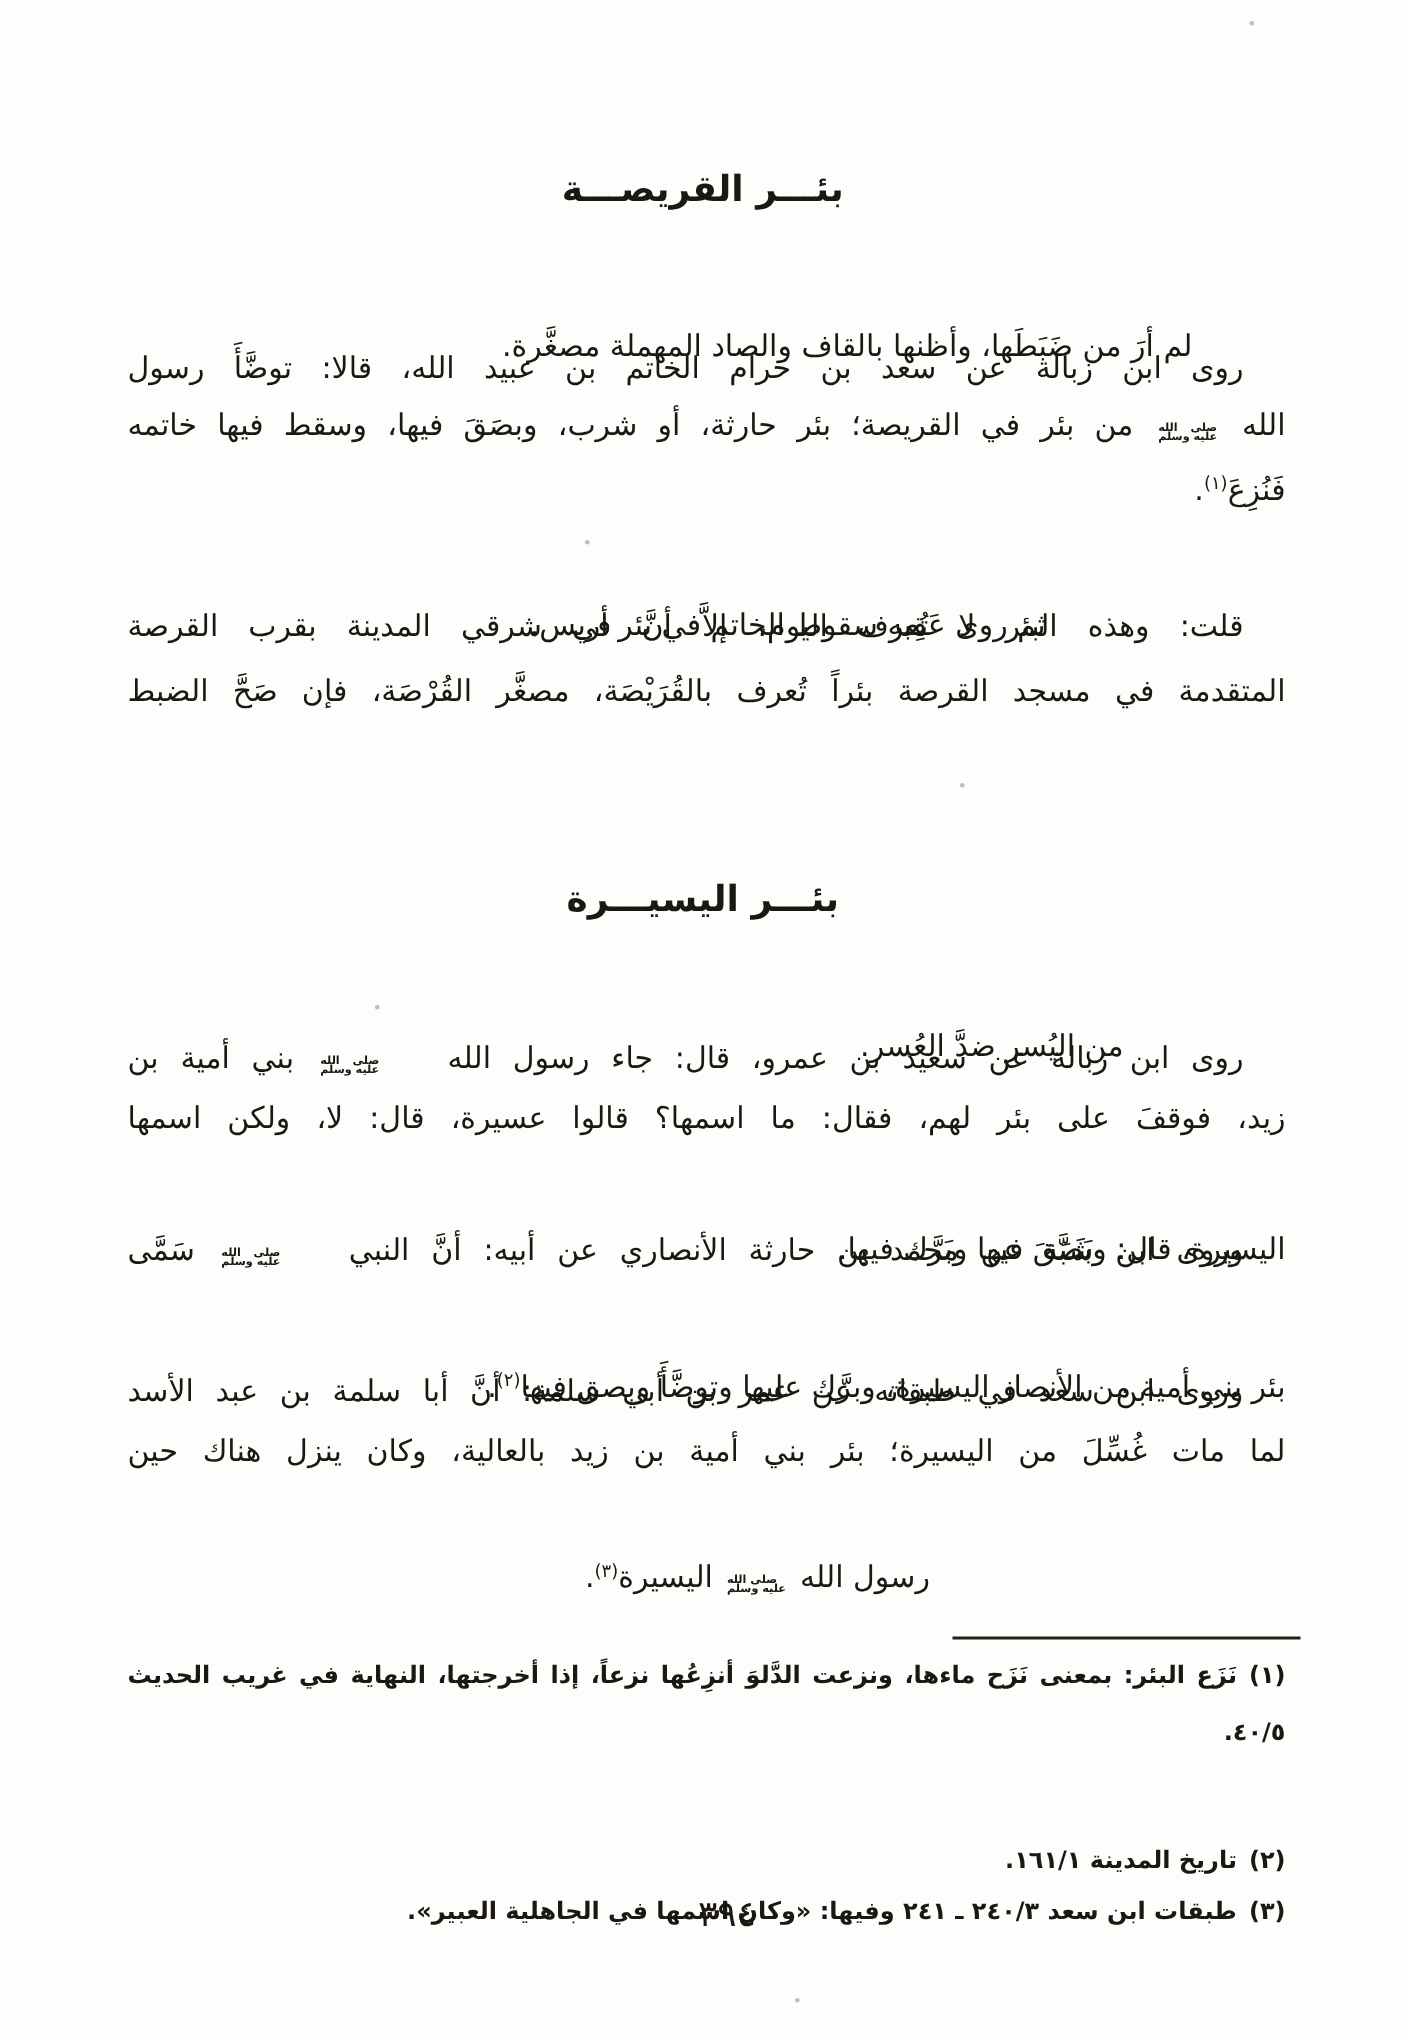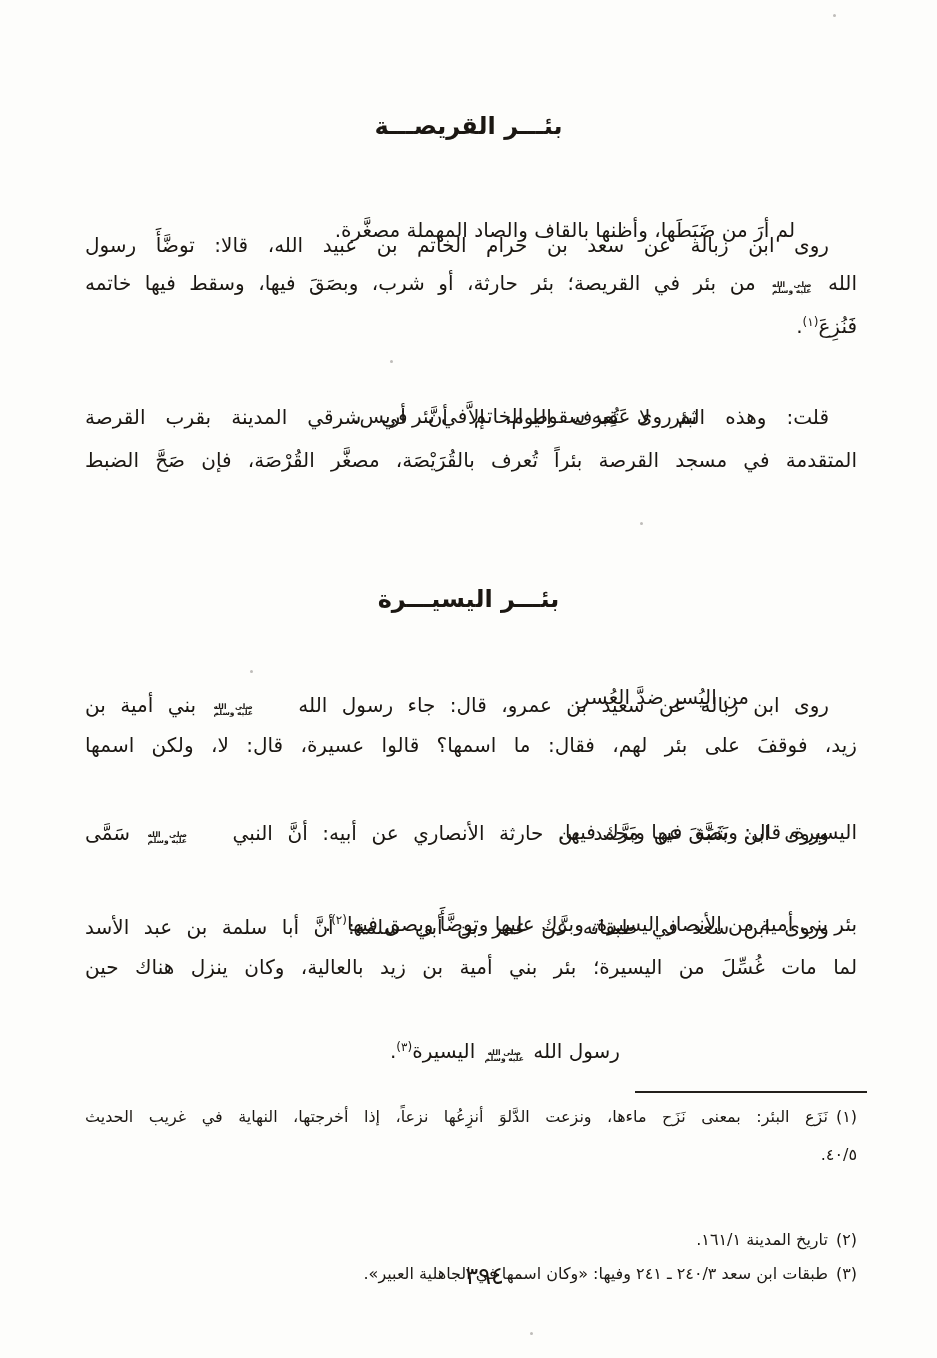--- a/index.html
+++ b/index.html
@@ -10,25 +10,25 @@
     direction:rtl;
   }
   .page{position:absolute;inset:0;}
   .ln{position:absolute;left:85px;right:80px;font-size:20px;line-height:34px;}
   .j{text-align:justify;text-align-last:justify;}
   .r{text-align:right;margin-top:47px;}
   .l{text-align:right;}
   .c{text-align:center;}
   .sec-title{position:absolute;left:0;right:0;text-align:center;
     font-size:24px;font-weight:bold;letter-spacing:.5px;}
-  .fn{font-size:16px;line-height:30px;font-weight:normal;}
+  .fn{font-size:16px;line-height:30px;font-weight:bold;}
   .fn-marker{margin-left:8px;}
   .ref{font-size:12px;vertical-align:7px;font-weight:normal;}
   .saw{display:inline-block;font-size:7.5px;line-height:6.5px;font-weight:bold;
-    text-align:center;vertical-align:-3px;margin:0 3px;}
+    text-align:left;vertical-align:-3px;margin:0 3px;}
   .saw span{display:block;}
   .divider{position:absolute;top:1091px;right:70px;width:232px;
     border-top:2px solid #23201b;}
   .pageno{position:absolute;top:1262px;left:414px;width:90px;
     text-align:right;font-size:24px;}
   .speck{position:absolute;width:3px;height:3px;border-radius:50%;
     background:#4a463f;opacity:.35;}
 </style>
 </head>
 <body>

